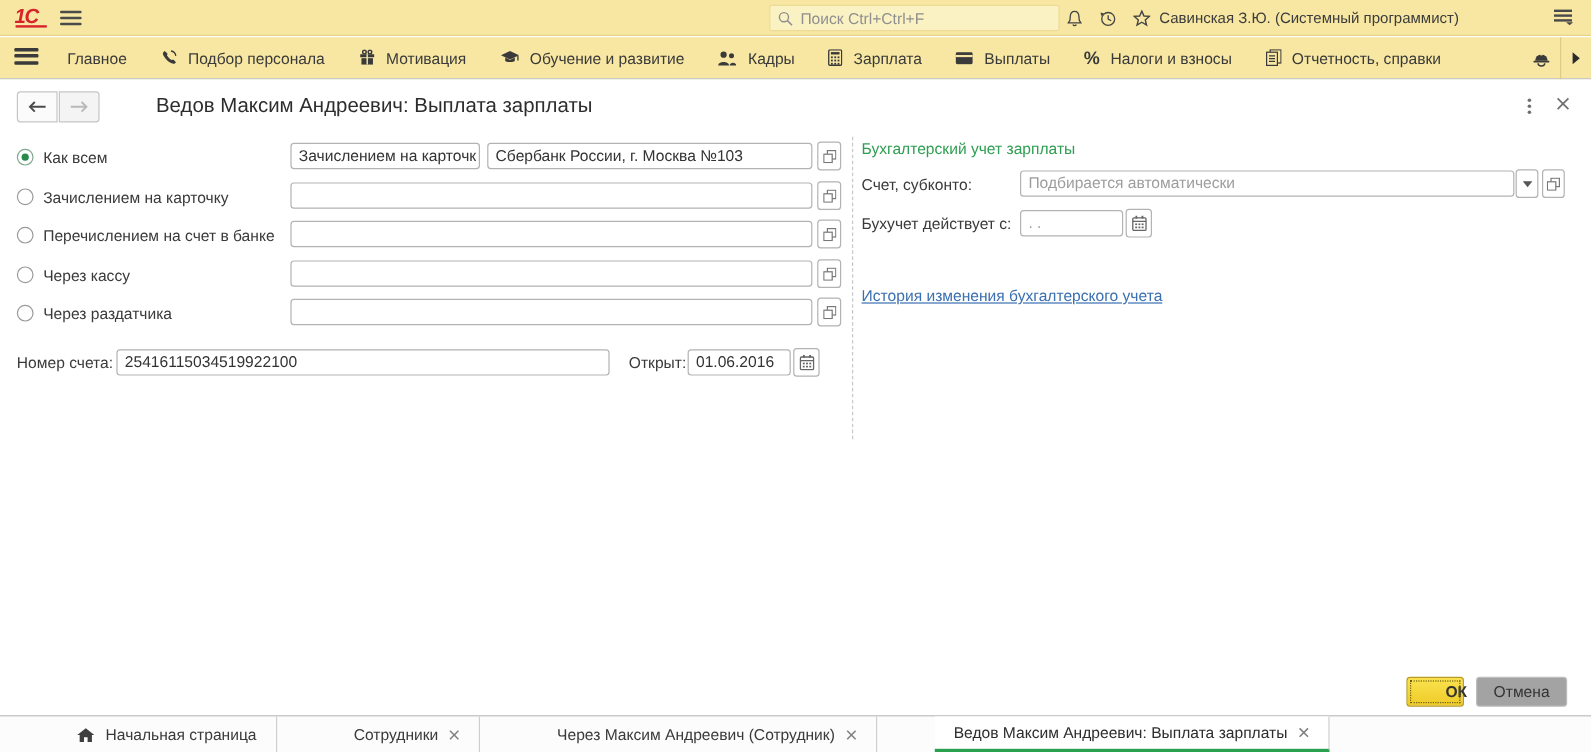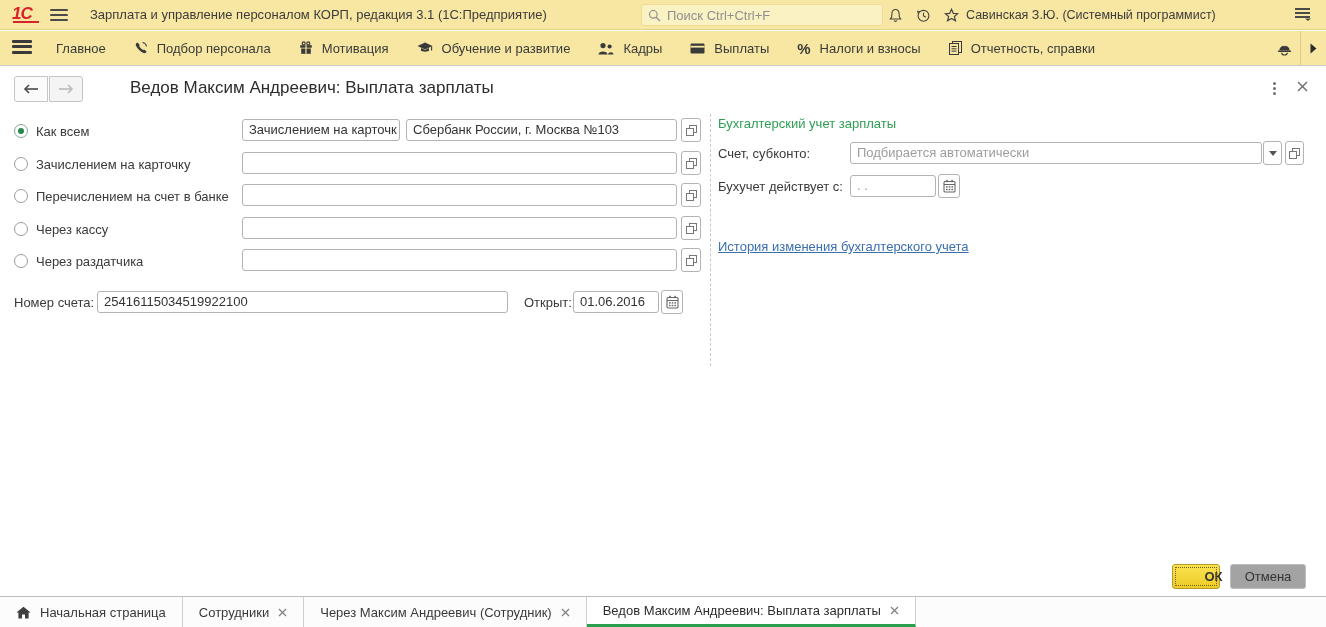--- a/index.html
+++ b/index.html
@@ -71,37 +71,36 @@
   .btn { position:absolute; height:25px; border-radius:3px; font-size:13px;
          display:flex; align-items:center; justify-content:center; cursor:pointer; }
   .btn-ok { left:1172px; top:564px; width:48px; background:linear-gradient(#fae24f,#eecb27);
             border:1px solid #b89b25; outline:1px dotted #6e5f12; outline-offset:-4px; font-weight:bold; color:#333;padding-left:35px; }
   .btn-cancel { left:1230px; top:564px; width:76px; background:#a3a3a3; border:1px solid #bdbdbd; color:#333; }
 
   
   .tabbar { position:absolute; left:0; top:596px; width:1326px; height:31px; background:#fcfcfc;
             border-top:1px solid #bdbdbd; display:flex; }
   .tab { display:flex; align-items:center; gap:9px; padding:0 16px; border-right:1px solid #cfcfcf;
-         font-size:13px; color:#3a3a3a; cursor:pointer; white-space:nowrap; }
+         font-size:13px; color:#3a3a3a; cursor:pointer; white-space:nowrap;margin-left:48px; }
   .tab.active { background:#fff; border-bottom:3px solid #2aa04e; color:#2d2d2d; }
   .tab .x { display:flex; align-items:center; }
 </style>
 </head>
 <body>
 
 <div class="app">
 
   <div class="titlebar">
     <span class="logo">1С</span>
     <span class="bars titlebar-burger">
         <i></i>
         <i></i>
         <i></i>
       </span>
-    <span class="app-title">Зарплата и управление персоналом КОРП, редакция 3.1  (1С:Предприятие)</span>
     <div class="searchbox">
       <svg width="13" height="13" viewBox="0 0 13 13">
           <circle cx="5.3" cy="5.3" r="3.8" fill="none" stroke="#8f8f8f" stroke-width="1.2"></circle>
           <line x1="8.2" y1="8.2" x2="12" y2="12" stroke="#8f8f8f" stroke-width="1.3"></line>
         </svg>
       <span class="ph">Поиск Ctrl+Ctrl+F</span>
     </div>
     <span class="tb-icon" style="left:886px">
       <svg width="15" height="15" viewBox="0 0 14 15">
           <path d="M7 1.5 C4.6 1.5 3.5 3.4 3.4 5.8 L3.1 9 L1.8 11 H12.2 L10.9 9 L10.6 5.8 C10.5 3.4 9.4 1.5 7 1.5 Z" fill="none" stroke="#444" stroke-width="1.1"></path>
@@ -167,20 +166,36 @@
       <span>Обучение и развитие</span>
     </div>
     <div class="menu-item">
       <svg width="16" height="13" viewBox="0 0 16 13">
           <circle cx="5" cy="3.6" r="2.6" fill="#3a3a3a"></circle>
           <path d="M0.5 12.5 C0.5 8.6 9.5 8.6 9.5 12.5 Z" fill="#3a3a3a"></path>
           <circle cx="11.6" cy="4.5" r="2.1" fill="#3a3a3a"></circle>
           <path d="M10 12.5 C10.3 9.5 15.5 9.5 15.5 12.5 Z" fill="#3a3a3a"></path>
         </svg>
       <span>Кадры</span>
+    </div>
+    <div class="menu-item">
+      <svg width="12" height="14" viewBox="0 0 12 14">
+          <rect x="0.6" y="0.6" width="10.8" height="12.8" rx="1" fill="none" stroke="#3a3a3a" stroke-width="1.1"></rect>
+          <rect x="2.4" y="2.4" width="7.2" height="2" fill="#3a3a3a"></rect>
+          <rect x="2.5" y="6" width="1.5" height="1.5" fill="#3a3a3a"></rect>
+          <rect x="5.25" y="6" width="1.5" height="1.5" fill="#3a3a3a"></rect>
+          <rect x="8" y="6" width="1.5" height="1.5" fill="#3a3a3a"></rect>
+          <rect x="2.5" y="8.7" width="1.5" height="1.5" fill="#3a3a3a"></rect>
+          <rect x="5.25" y="8.7" width="1.5" height="1.5" fill="#3a3a3a"></rect>
+          <rect x="8" y="8.7" width="1.5" height="1.5" fill="#3a3a3a"></rect>
+          <rect x="2.5" y="11.4" width="1.5" height="1.5" fill="#3a3a3a"></rect>
+          <rect x="5.25" y="11.4" width="1.5" height="1.5" fill="#3a3a3a"></rect>
+          <rect x="8" y="11.4" width="1.5" height="1.5" fill="#3a3a3a"></rect>
+        </svg>
+      <span>Зарплата</span>
     </div>
     <div class="menu-item">
       <svg width="15" height="11" viewBox="0 0 15 11">
           <rect x="0.5" y="0.5" width="14" height="10" rx="1.2" fill="#3a3a3a"></rect>
           <rect x="0.5" y="2.8" width="14" height="1.8" fill="#f7e7a2"></rect>
         </svg>
       <span>Выплаты</span>
     </div>
     <div class="menu-item">
       <span class="pct">%</span>

